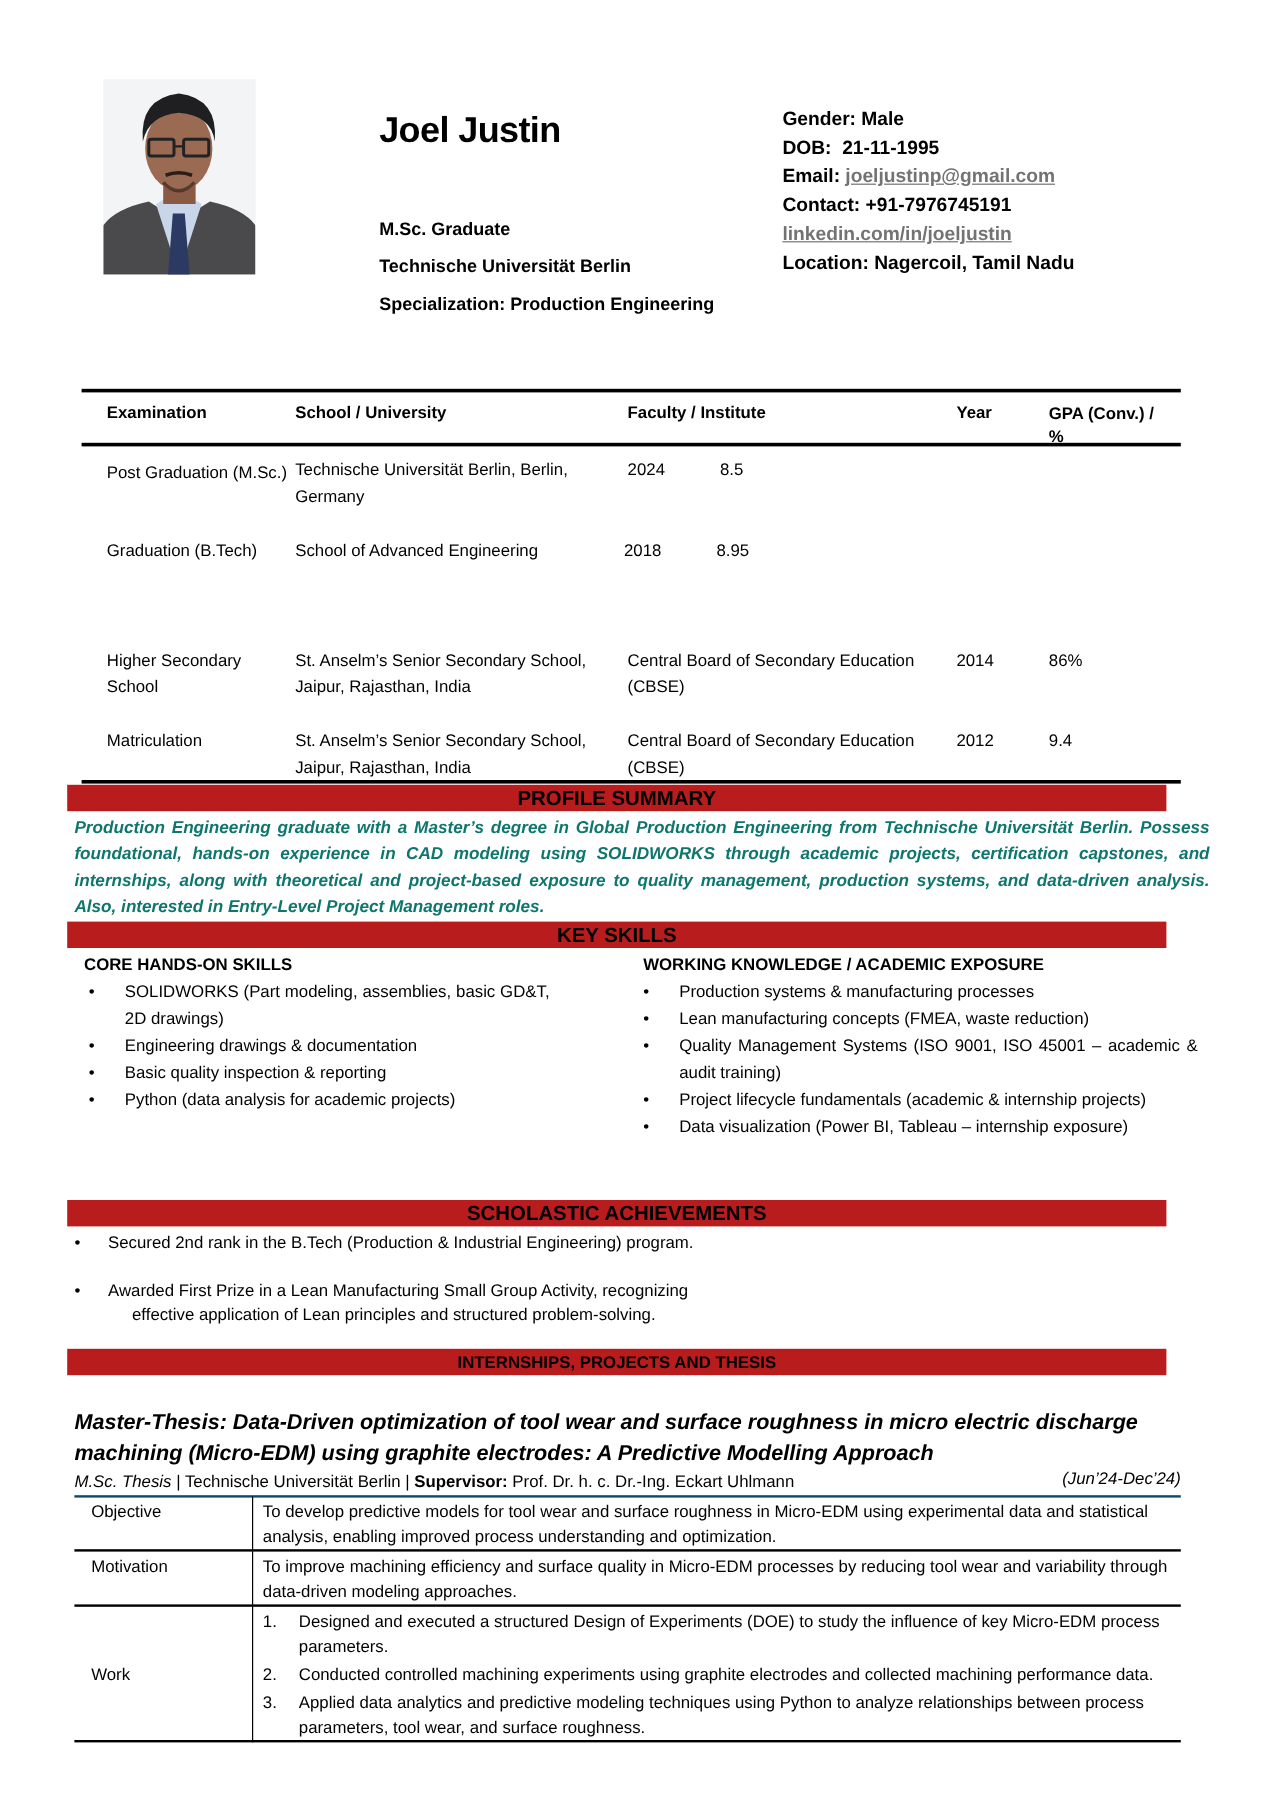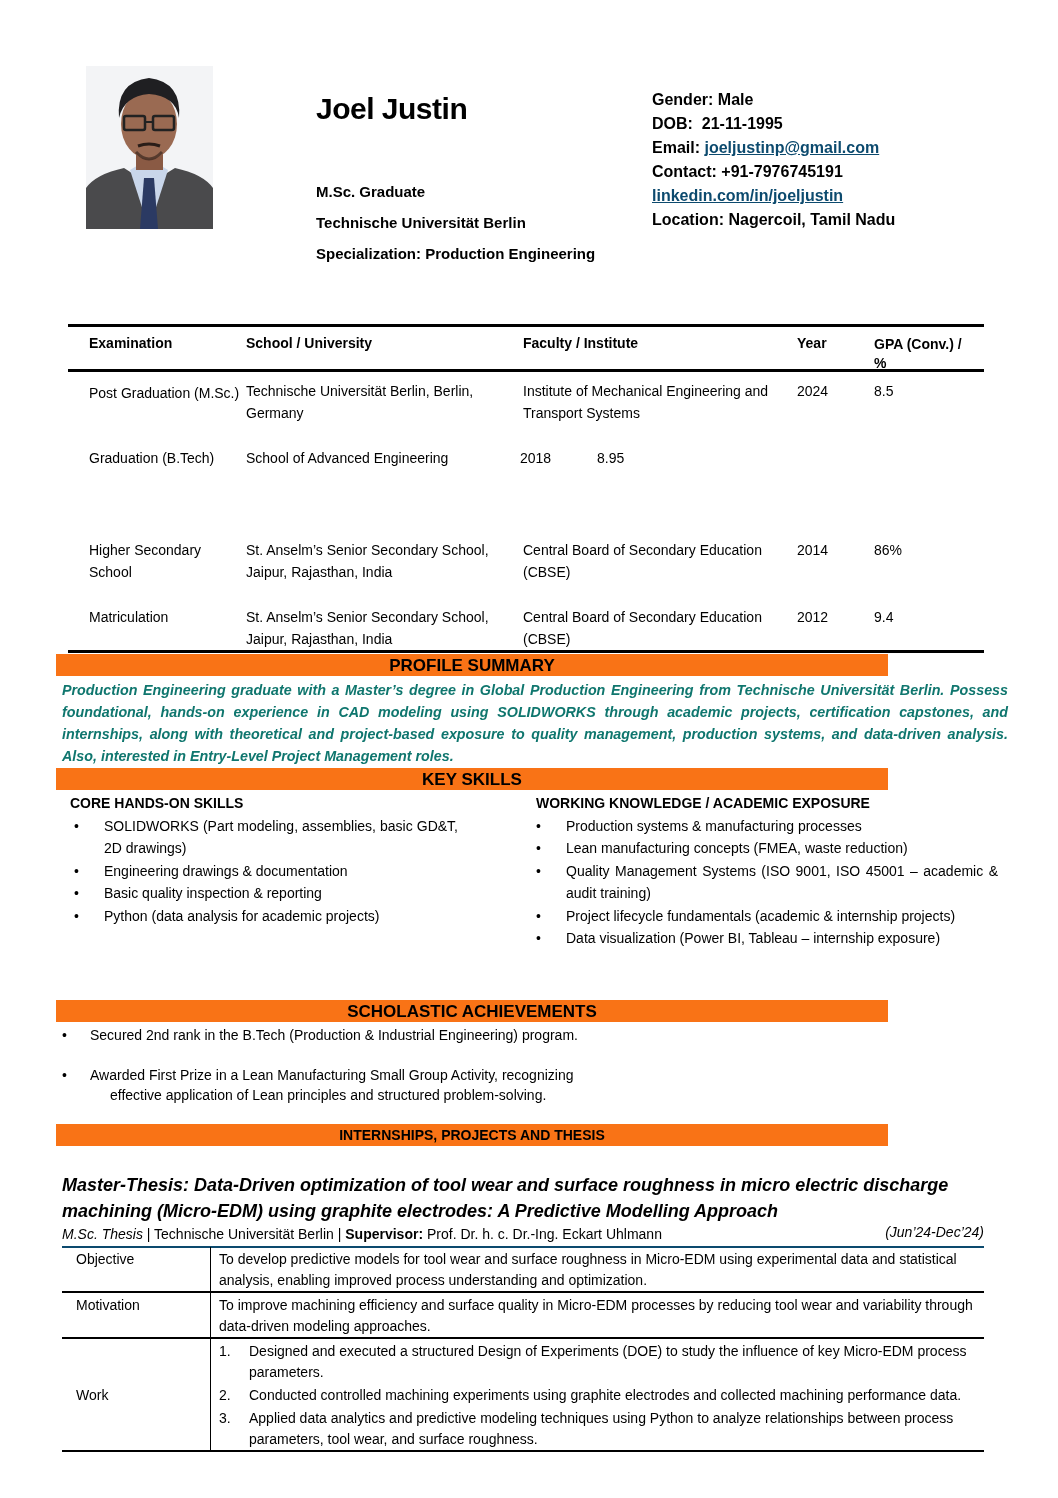--- a/index.html
+++ b/index.html
@@ -5,36 +5,36 @@
   html, body { margin: 0; padding: 0; background: #ffffff; }
   body { width: 1058px; height: 1498px; position: relative; overflow: hidden;
          font-family: "Liberation Sans", "DejaVu Sans", sans-serif; color: #000; }
   .abs { position: absolute; }
 
   
   .photo { left: 86px; top: 66px; width: 127px; height: 163px; overflow: hidden; background: #f4f5f7; }
   .name { left: 316px; top: 92px; font-size: 30px; font-weight: bold; letter-spacing: -0.5px; }
   .subline { left: 316px; font-size: 15px; font-weight: bold; margin-top: 35px; }
   .contact { left: 652px; font-size: 16px; font-weight: bold; line-height: 24px; top: 88px; }
-  .contact a { color: #0c4a6e; text-decoration: underline; }
+  .contact a { color: #737373; text-decoration: underline; }
 
   
   .edu { left: 68px; top: 324px; width: 916px; }
   .edu-rule { height: 3px; background: #000; }
   .edu-head { display: flex; height: 42px; padding-top: 8px; box-sizing: border-box; font-size: 14px; font-weight: bold; }
   .edu-row { display: flex; font-size: 14px; line-height: 22px; }
   .c1 { width: 178px; padding-left: 21px; box-sizing: border-box; }
   .c2 { width: 277px; }
   .c3 { width: 274px; }
   .c4 { width: 77px; }
   .c5 { width: 90px; }
   .edu-head .c5 { line-height: 19px; }
 
   
-  .bar { left: 56px; width: 832px; height: 22px; background: #f97316; text-align: center;
+  .bar { left: 56px; width: 916px; height: 22px; background: #b91c1c; text-align: center;
          font-weight: bold; font-size: 17px; line-height: 23px; }
   .bar.small { font-size: 14px; }
 
   .summary { left: 62px; top: 679px; width: 946px; font-size: 14.3px; font-style: italic; font-weight: bold;
              line-height: 22px; text-align: justify; color: #0f766e; }
 
   .skill-col { font-size: 14px; line-height: 22.5px; }
   .skill-title { font-weight: bold; font-size: 14px; }
   .skill-col ul { list-style: none; margin: 0; padding: 0; }
   .skill-col li { position: relative; padding-left: 34px; text-align: justify; }
@@ -97,21 +97,20 @@
     <div class="c2">School / University</div>
     <div class="c3">Faculty / Institute</div>
     <div class="c4">Year</div>
     <div class="c5">GPA (Conv.) / %</div>
   </div>
   <div class="edu-rule"></div>
 
   <div class="edu-row" style="margin-top:8px;height:67px">
     <div class="c1" style="line-height:26px">Post Graduation (M.Sc.)</div>
     <div class="c2">Technische Universität Berlin, Berlin, Germany</div>
-    <div class="c3">Institute of Mechanical Engineering and Transport Systems</div>
     <div class="c4">2024</div>
     <div class="c5">8.5</div>
   </div>
   <div class="edu-row" style="height:92px">
     <div class="c1">Graduation (B.Tech)</div>
     <div class="c3">School of Advanced Engineering</div>
     <div class="c4">2018</div>
     <div class="c5">8.95</div>
   </div>
   <div class="edu-row" style="height:67px">

